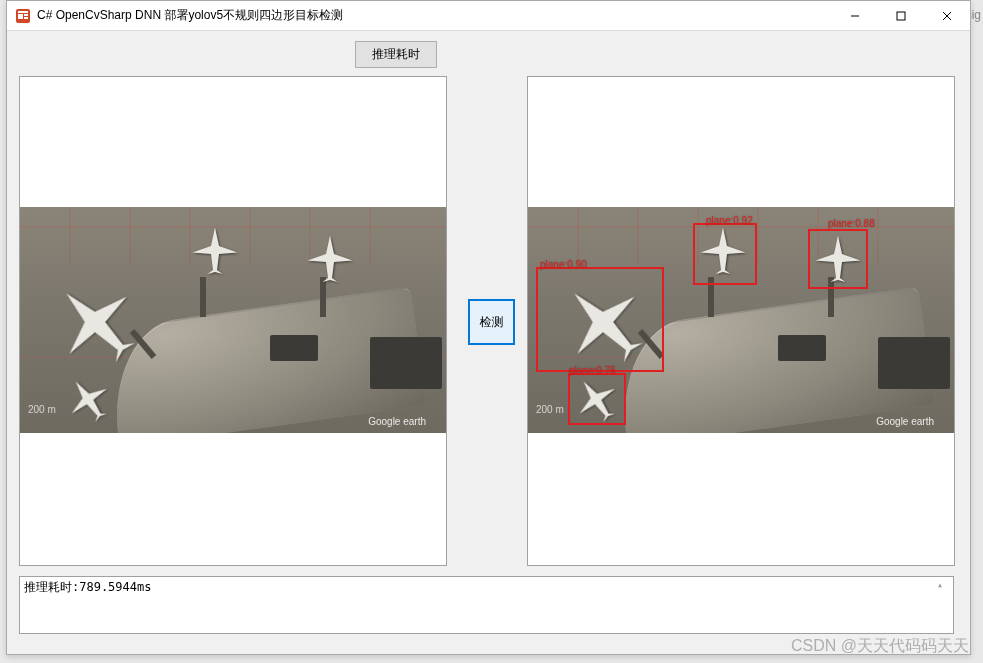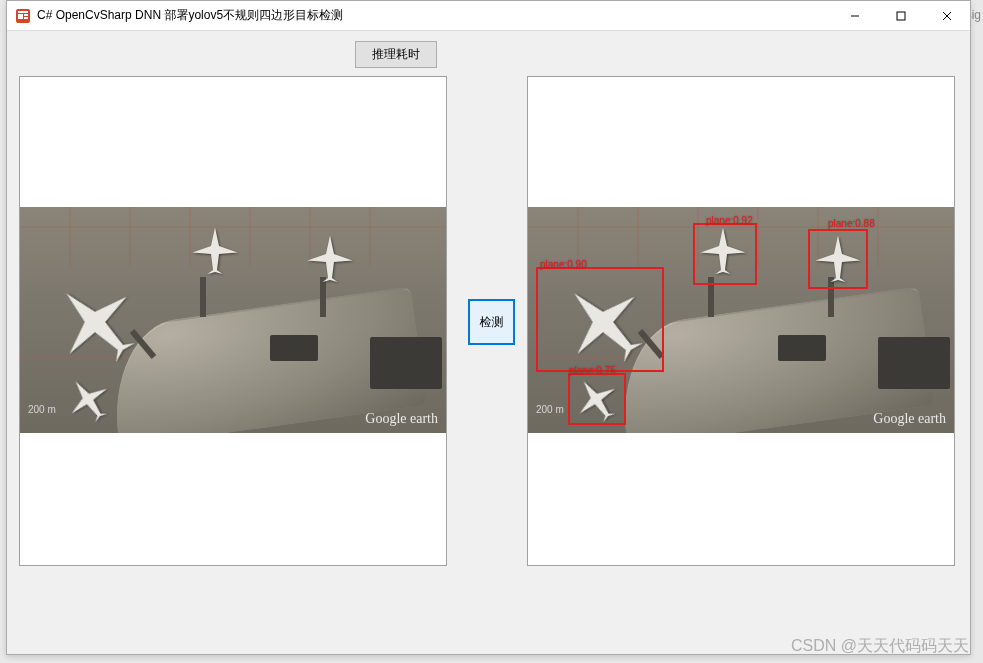--- a/index.html
+++ b/index.html
@@ -100,24 +100,24 @@
     .det-label {
       position:absolute;
       color:#e02020;
       font-size: 10px;
       font-family: Arial;
       white-space: nowrap;
       text-shadow: 0 0 2px rgba(0,0,0,0.4);
     }
     .ge-logo {
       position:absolute;
-      right: 10px; bottom: 6px;
+      right: 22px; bottom: 6px;
       color: rgba(255,255,255,0.85);
-      font-family: Liberation Serif, serif;
-      font-size: 14px;
+      font-family: Liberation Sans, sans-serif;
+      font-size: 10px;
     }
     .ge-logo .g { font-weight: normal; }
     .detect-btn {
       position: absolute;
       left: 461px; top: 268px;
       width: 47px; height: 46px;
       background: #e5f1fb;
       border: 2px solid #0078d7;
       font-size: 12px;
       display:flex;align-items:center;justify-content:center;
@@ -306,17 +306,21 @@
               <div class="det-label" style="left: 41px; top: 158px;">plane:0.75</div>
             </div>
           <div class="scale-bar">200 m</div>
           <div class="ge-logo">
             <span class="g">Google</span><span> earth</span>
           </div>
         </div>
       </div>
     </div>
 
+    <div class="status-box">
+      <span>推理耗时:789.5944ms</span>
+      <span class="status-scroll">▴</span>
+    </div>
 
   </div>
 </div>
 
 <div class="watermark">CSDN @天天代码码天天</div>
 
 </body></html>

